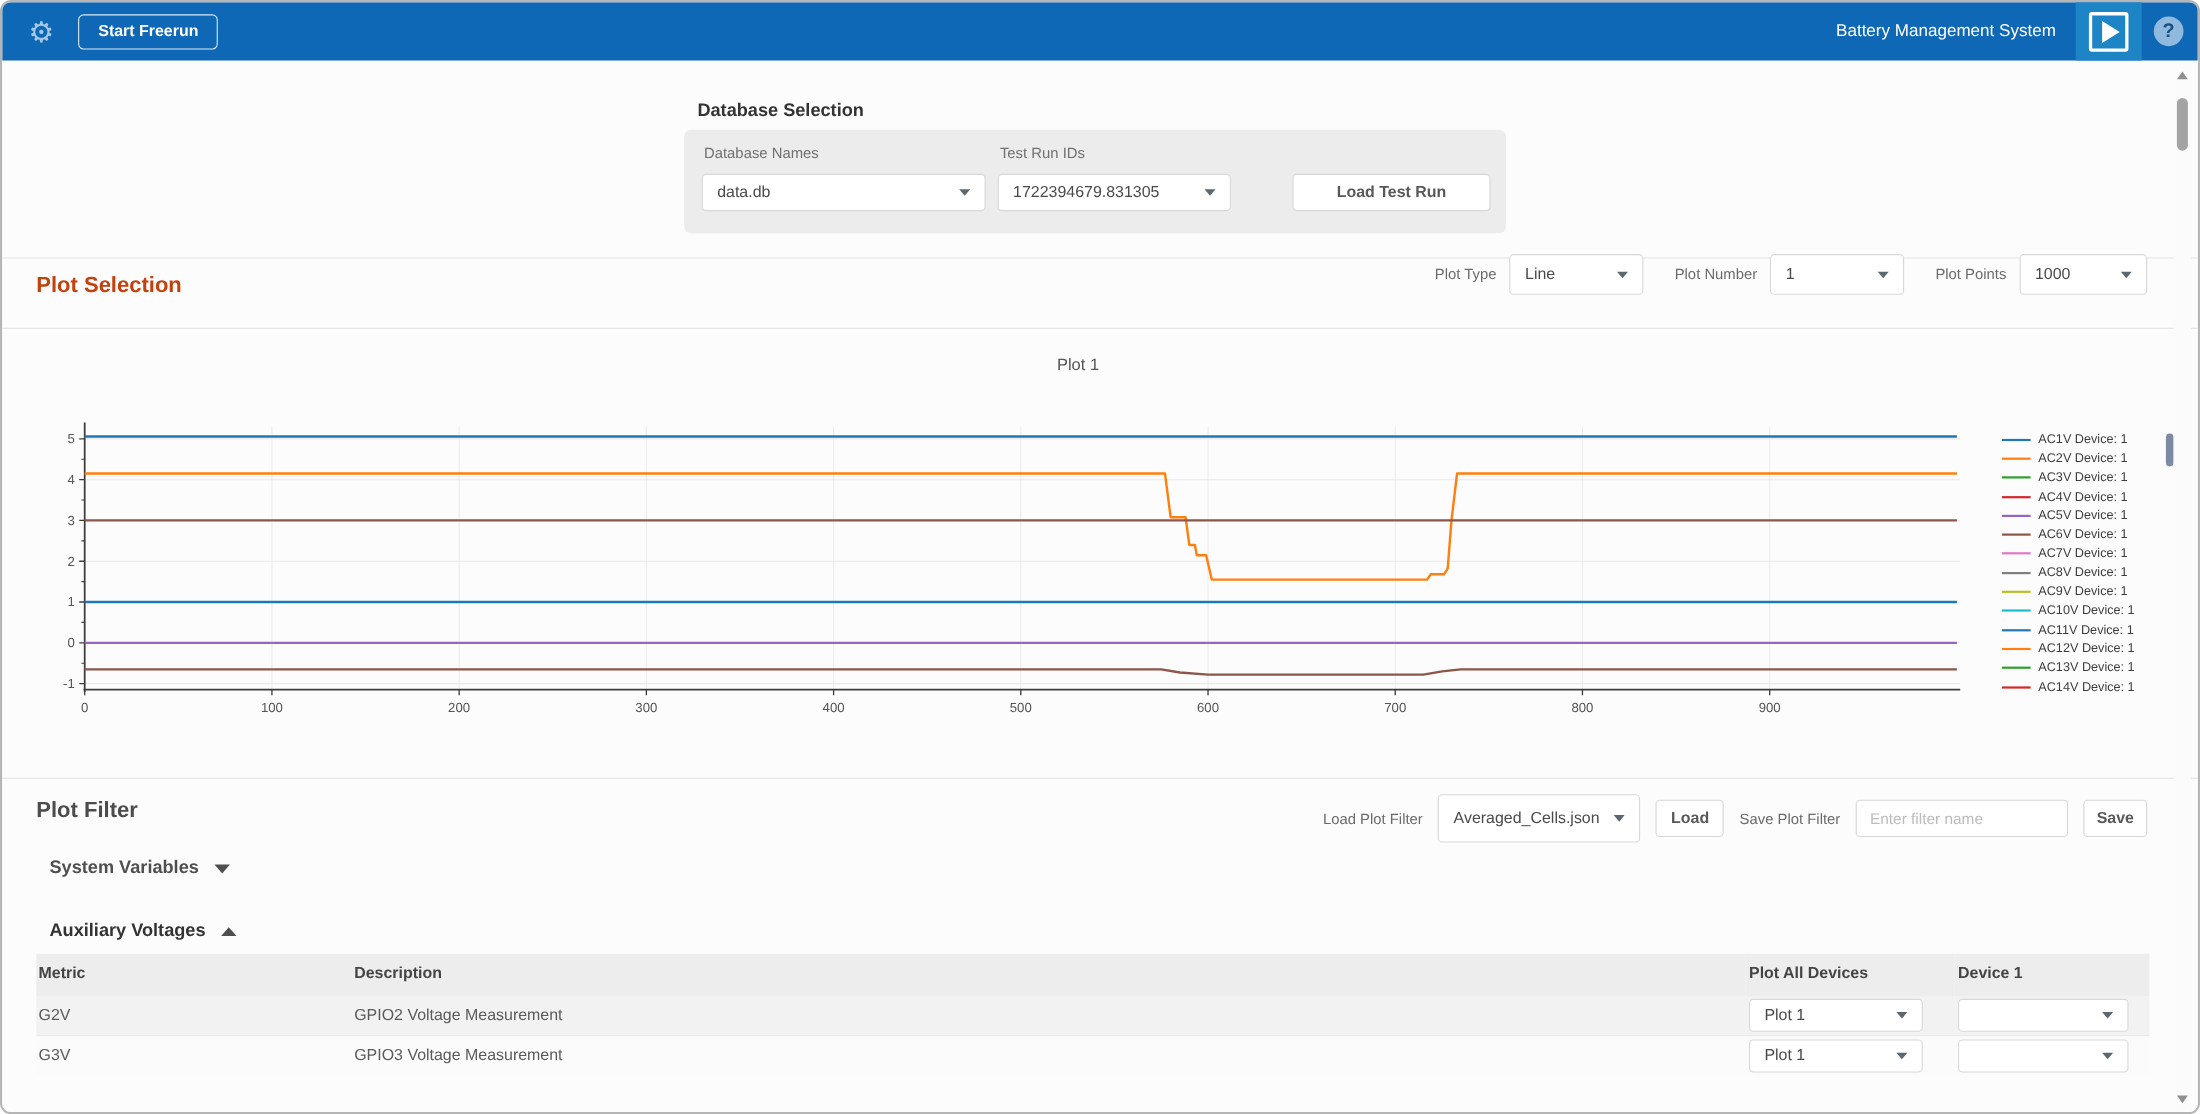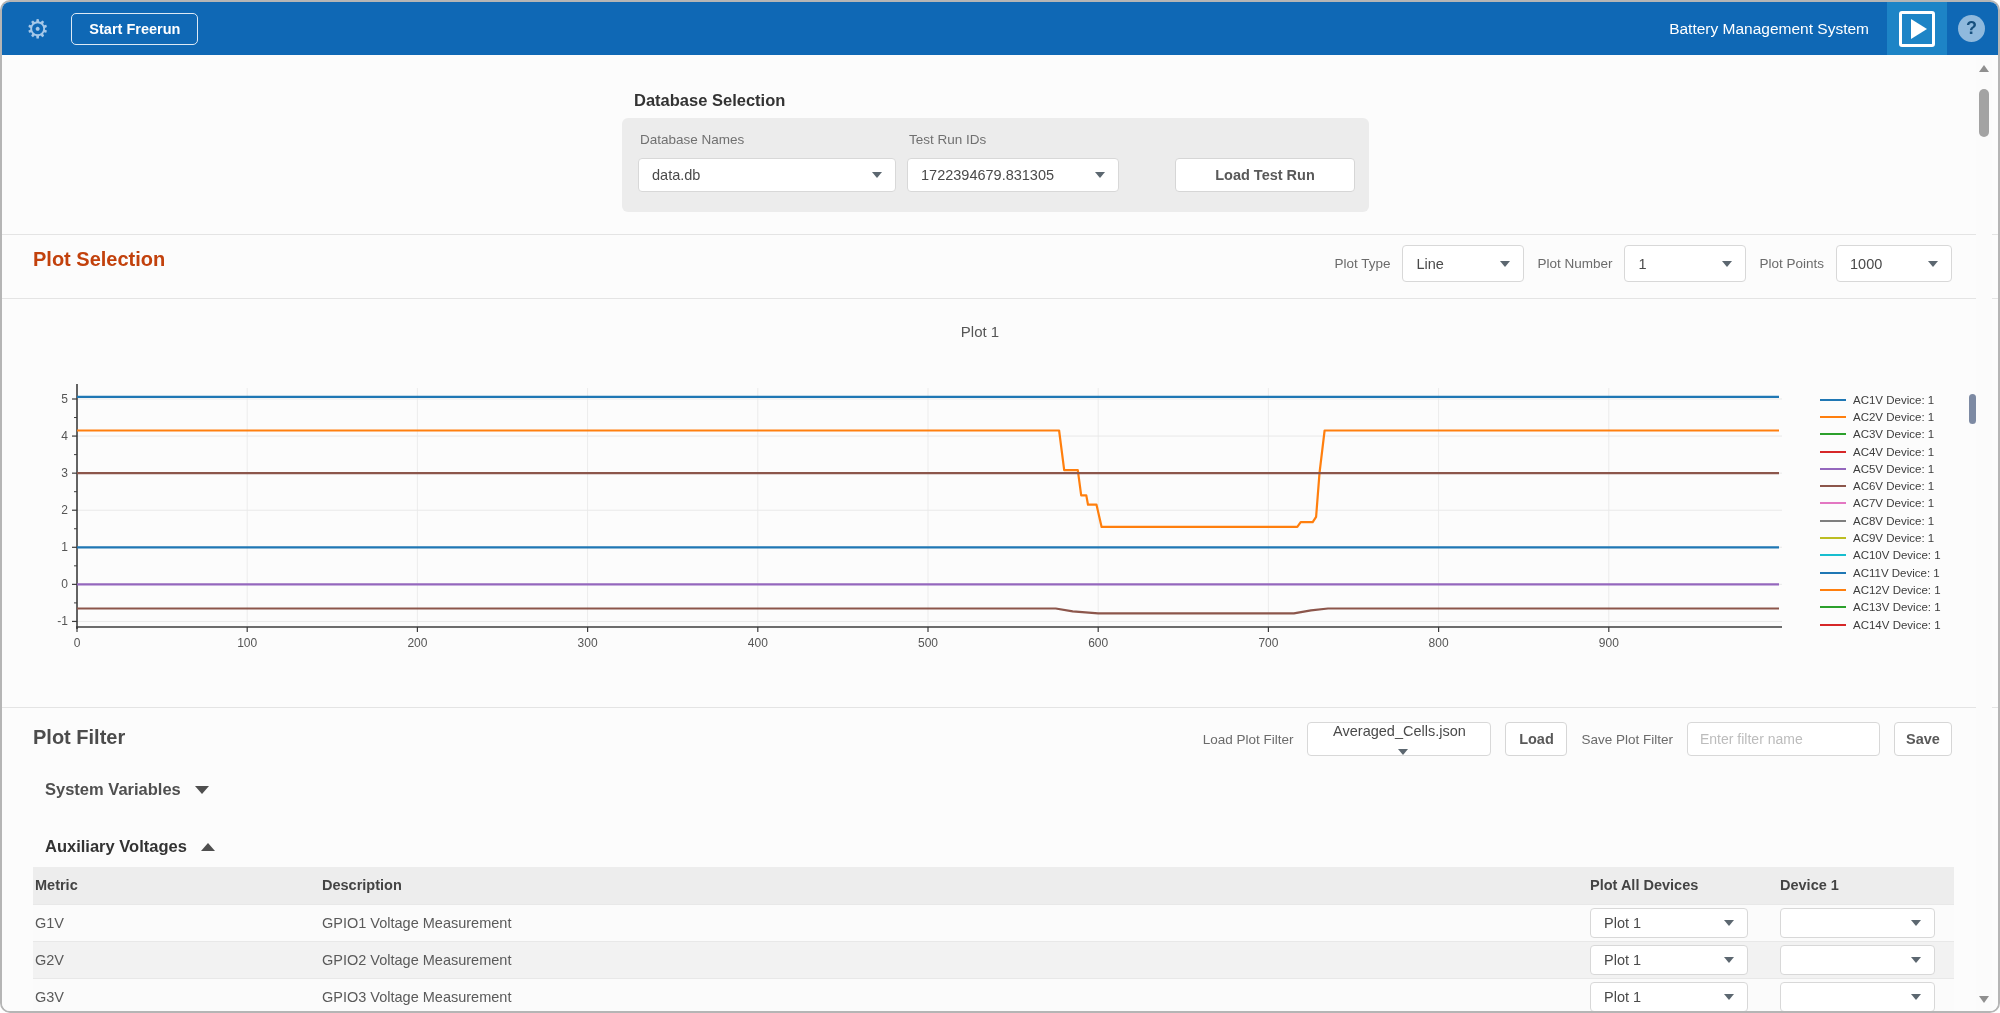--- a/index.html
+++ b/index.html
@@ -45,21 +45,21 @@
   .dd { background:#fff; border:1px solid #d8d8d8; border-radius:4px; display:flex;
         align-items:center; justify-content:space-between; padding:0 13px; cursor:pointer; }
   .dd-val { font-size:14.5px; color:#4a4a4a; white-space:nowrap; overflow:hidden; }
   .caret { width:0; height:0; border-left:5px solid transparent; border-right:5px solid transparent;
            border-top:6px solid #5c6770; flex:none; margin-left:8px; }
   .btn { background:#fff; border:1px solid #d6d6d6; border-radius:4px; color:#595959;
          font-weight:bold; font-size:14.5px; cursor:pointer; font-family:inherit; }
 
   
   .ps-heading { position:absolute; left:31px; top:193px; font-size:20px; font-weight:bold; color:#c2410c; }
-  .ps-controls { position:absolute; top:190px; right:46px; display:flex; gap:13px; }
+  .ps-controls { position:absolute; top:176px; right:46px; display:flex; gap:28px; }
   .ctrl-group { display:flex; align-items:center; gap:12px; }
   .ctrl-label { font-size:13.5px; color:#6b6b6b; white-space:nowrap; }
 
   
   .chart-title { position:absolute; left:0; right:40px; top:268px; text-align:center;
                  font-size:15px; color:#565656; }
   #chart-svg { position:absolute; left:0; top:280px; }
   .legend { position:absolute; left:1818px; top:336px; }
   .legend-item { display:flex; align-items:center; height:17.3px; }
   .leg-line { width:26px; height:0; margin-right:7px; }
@@ -293,21 +293,21 @@
           <span class="leg-label">AC14V Device: 1</span>
         </div>
       </div>
     <div class="inner-thumb"></div>
 
     <div class="divider" style="top:652px;"></div>
 
     <div class="pf-heading">Plot Filter</div>
     <div class="pf-controls">
       <span class="ctrl-label">Load Plot Filter</span>
-      <div class="dd" style="width:184px; height:34px;flex-direction:column;">
+      <div class="dd" style="width:184px; height:44px;">
         <span class="dd-val">Averaged_Cells.json</span>
         <span class="caret"></span>
       </div>
       <button class="btn" style="width:62px; height:34px;">Load</button>
       <span class="ctrl-label">Save Plot Filter</span>
       <input class="filter-input" type="text" placeholder="Enter filter name" style="">
       <button class="btn" style="width:58px; height:34px;">Save</button>
     </div>
 
     <div class="sec-header" style="left:43px; top:725px;">
@@ -323,36 +323,20 @@
     <table class="aux-table">
       <thead>
           <tr id="aux-head">
             <th class="pad-lg" style="width: 287px;">Metric</th>
             <th class="pad-lg" style="width: 1267px;">Description</th>
             <th class="pad-sm" style="width: 190px;">Plot All Devices</th>
             <th class="pad-sm" style="width: 177px;">Device 1</th>
           </tr>
         </thead>
       <tbody id="aux-body">
-          <tr class="r-odd">
-            <td class="pad-lg">G1V</td>
-            <td class="pad-lg">GPIO1 Voltage Measurement</td>
-            <td class="pad-sm">
-              <div class="dd" style="width: 158px; height: 30px;">
-                <span class="dd-val">Plot 1</span>
-                <span class="caret"></span>
-              </div>
-            </td>
-            <td class="pad-sm">
-              <div class="dd" style="width: 155px; height: 30px;">
-                <span class="dd-val"></span>
-                <span class="caret"></span>
-              </div>
-            </td>
-          </tr>
           <tr class="r-even">
             <td class="pad-lg">G2V</td>
             <td class="pad-lg">GPIO2 Voltage Measurement</td>
             <td class="pad-sm">
               <div class="dd" style="width: 158px; height: 30px;">
                 <span class="dd-val">Plot 1</span>
                 <span class="caret"></span>
               </div>
             </td>
             <td class="pad-sm">

